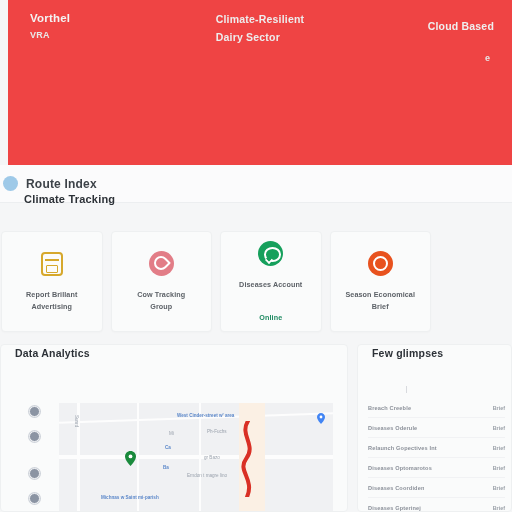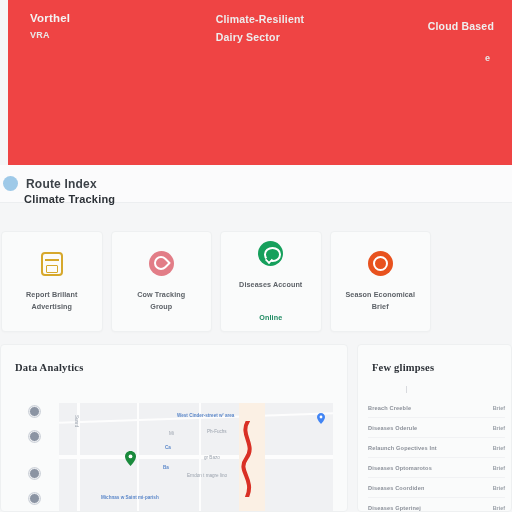--- a/index.html
+++ b/index.html
@@ -281,26 +281,25 @@
     border: 1px solid #eef0f1;
     border-radius: 4px;
     position: relative;
     overflow: hidden;
   }
   .panel-left  { width: 348px; }
   .panel-right { width: 155px; }
   .panel-title {
     position: absolute;
     left: 14px;
-    top: 17px;
+    top: 2px;
     font-size: 10.5px;
     font-weight: 700;
     color: #2c3137;
     letter-spacing: .2px;
-    font-family: Liberation Serif, serif;
   }
 
   
   .map-tools {
     position: absolute;
     left: 28px;
     top: 61px;
     display: flex;
     flex-direction: column;
     gap: 14px;

